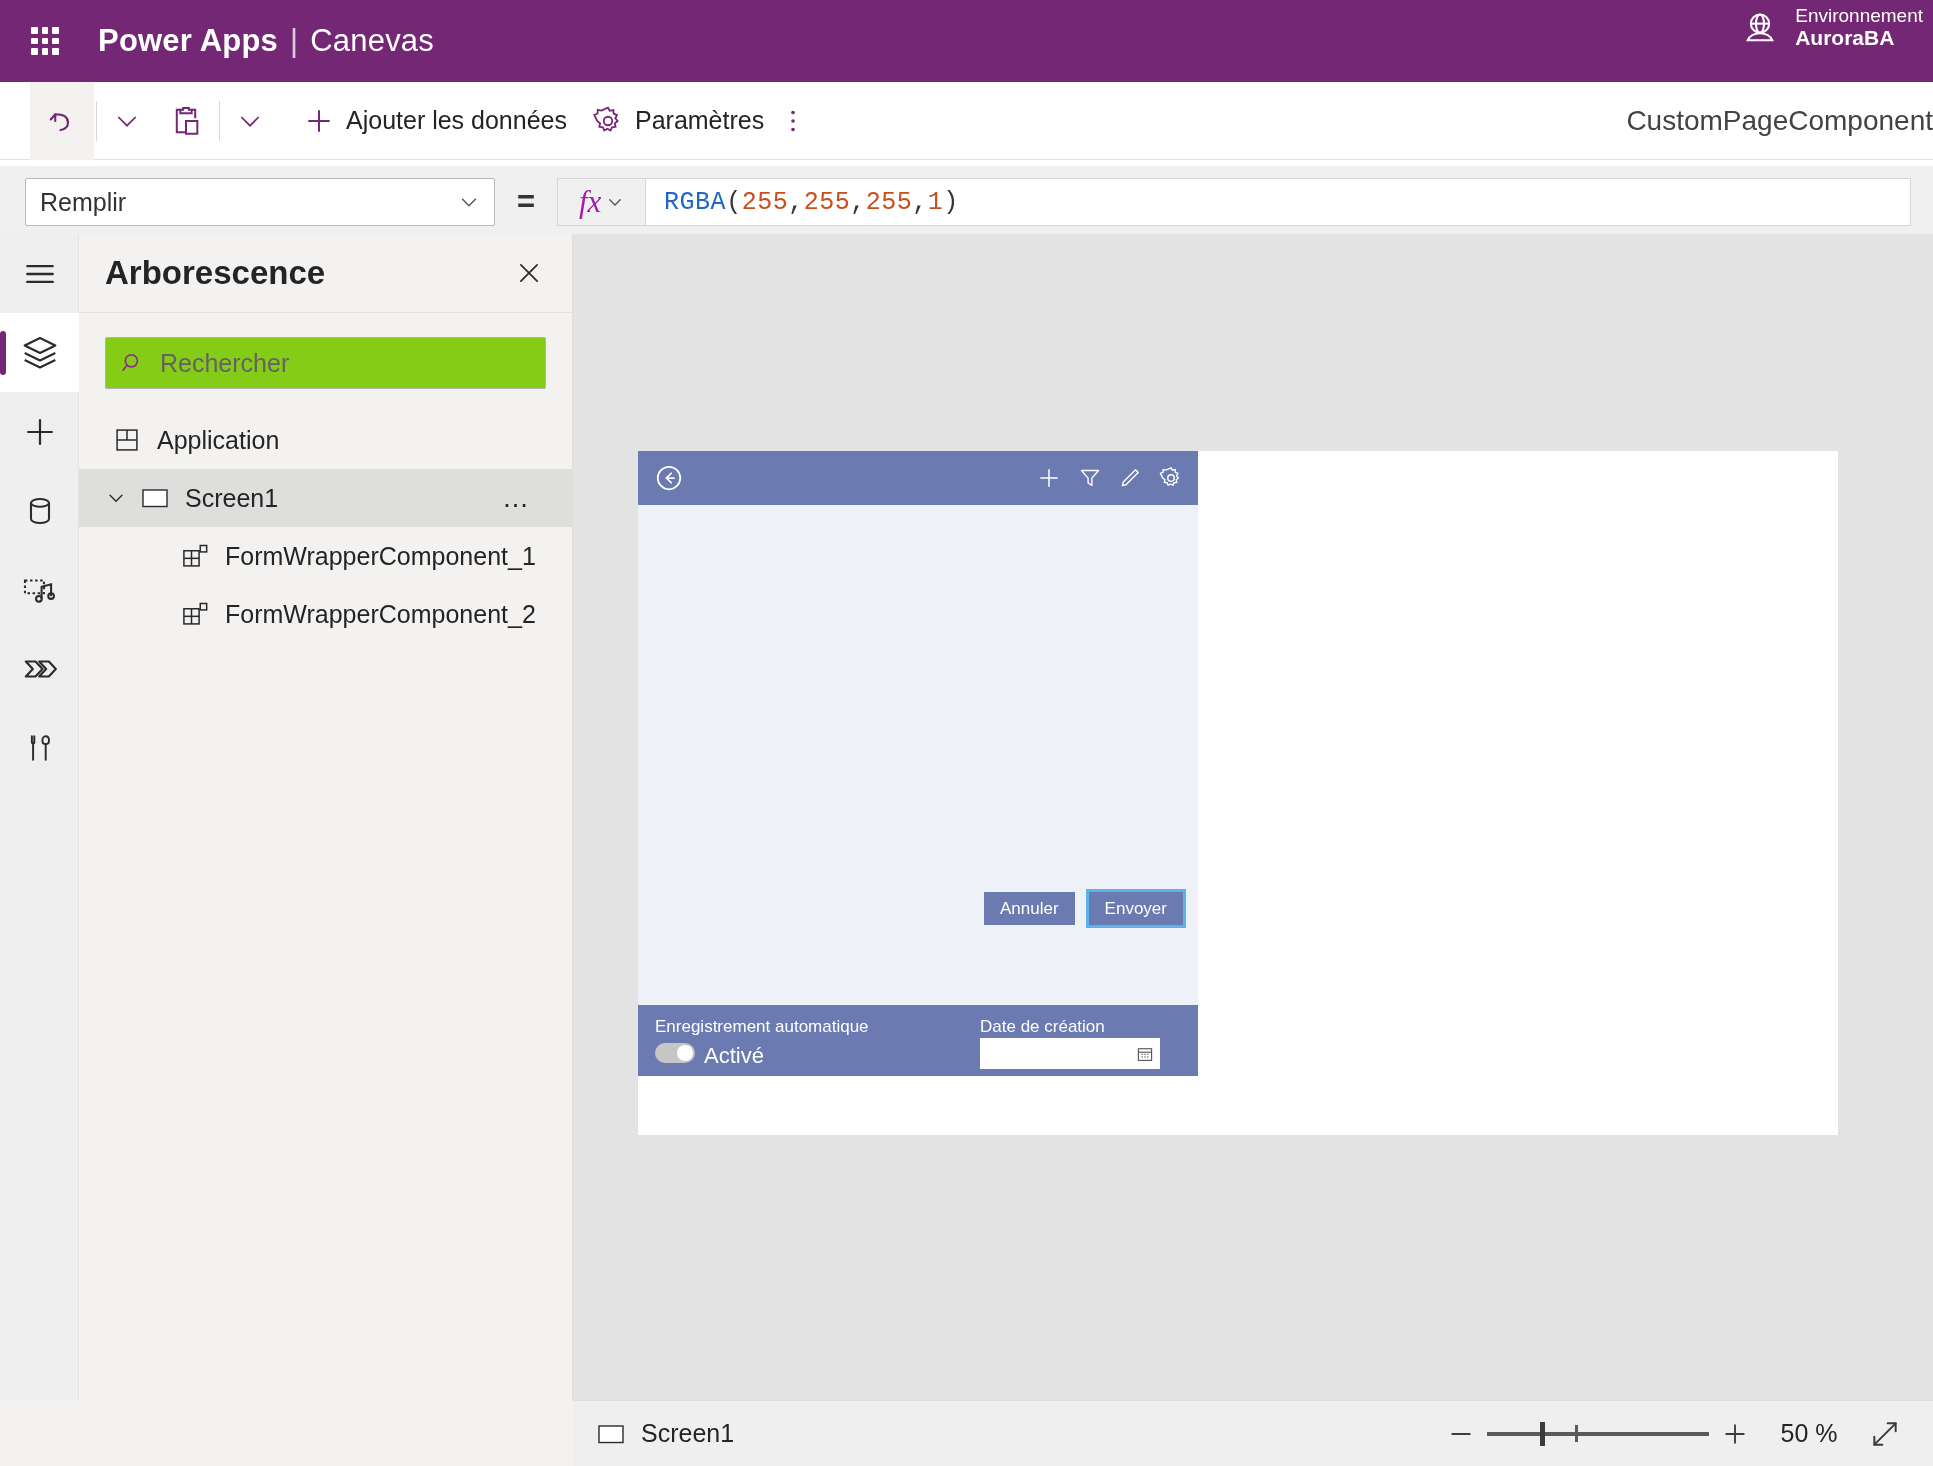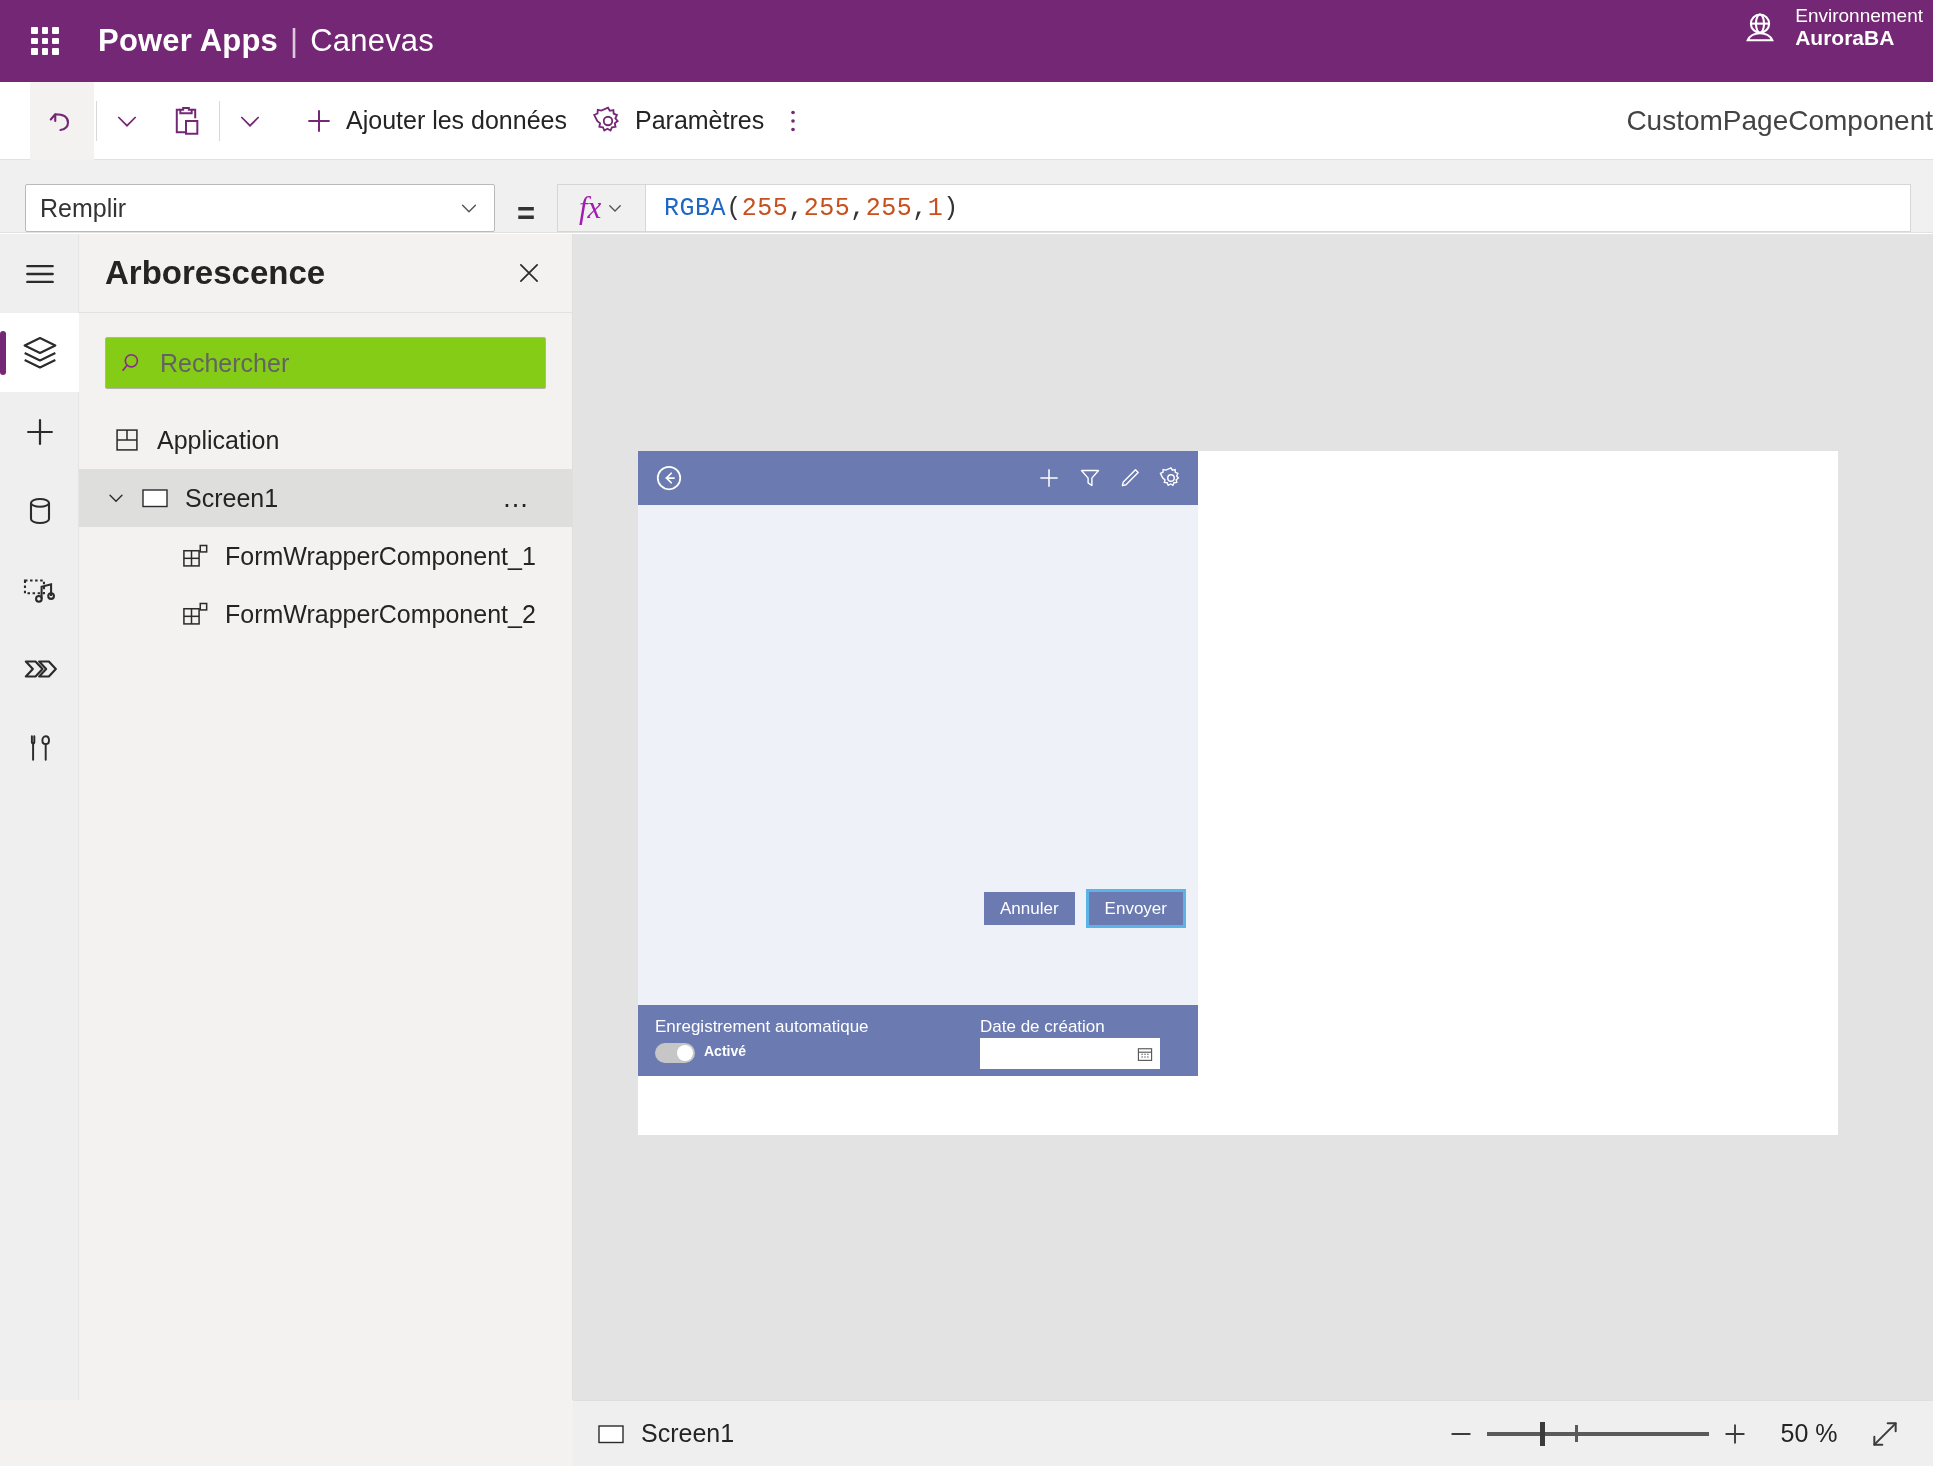--- a/index.html
+++ b/index.html
@@ -57,23 +57,23 @@
   }
   .vdiv { width: 1px; height: 40px; background: #d8d8d8; margin: 0 2px; }
   .doc-title {
     position: absolute; right: 0; top: 0; height: 78px;
     display: flex; align-items: center; padding-right: 0;
     font-size: 28px; color: #434343; white-space: nowrap; overflow: hidden;
   }
 
   
   .fxbar {
-    position: absolute; top: 160px; left: 0; width: 1933px; height: 73px;
+    position: absolute; top: 166px; left: 0; width: 1933px; height: 73px;
     background: #f0f0f0; border-bottom: 1px solid #e1e1e1;
-    display: flex; align-items: flex-end;
+    display: flex; align-items: center;
   }
   .prop-select {
     margin-left: 25px; width: 470px; height: 48px; background: #fff;
     border: 1px solid #b9b9b9; border-radius: 2px;
     display: flex; align-items: center; padding: 0 14px; cursor: pointer;
   }
   .prop-select .val { font-size: 25px; color: #333; flex: 1; }
   .eqsign { font-size: 31px; font-weight: 700; color: #333; margin: 0 22px; }
   .fx-box {
     width: 88px; height: 48px; background: #f0f0f0; border: 1px solid #d6d6d6;
@@ -173,21 +173,21 @@
   }
   .af-label { position: absolute; font-size: 17px; color: #ffffff; }
   .toggle {
     position: absolute; left: 17px; top: 38px;
     width: 40px; height: 20px; background: #c6c6c6; border-radius: 10px; cursor: pointer;
   }
   .toggle .knob {
     position: absolute; right: 2px; top: 2px; width: 16px; height: 16px;
     background: #ffffff; border-radius: 8px;
   }
-  .toggle-text { position: absolute; left: 66px; top: 38px; font-size: 14px; color: #fff; font-weight: bold; }
+  .toggle-text { position: absolute; left: 66px; top: 38px; font-size: 22px; color: #fff; }
   .datefield {
     position: absolute; left: 342px; top: 33px; width: 180px; height: 31px;
     background: #ffffff; display: flex; align-items: center; justify-content: flex-end;
     padding-right: 6px; cursor: text;
   }
 
   
   .statusbar {
     position: absolute; top: 1400px; left: 573px; width: 1360px; height: 66px;
     background: #f0efef; border-top: 1px solid #e1dfdd;

